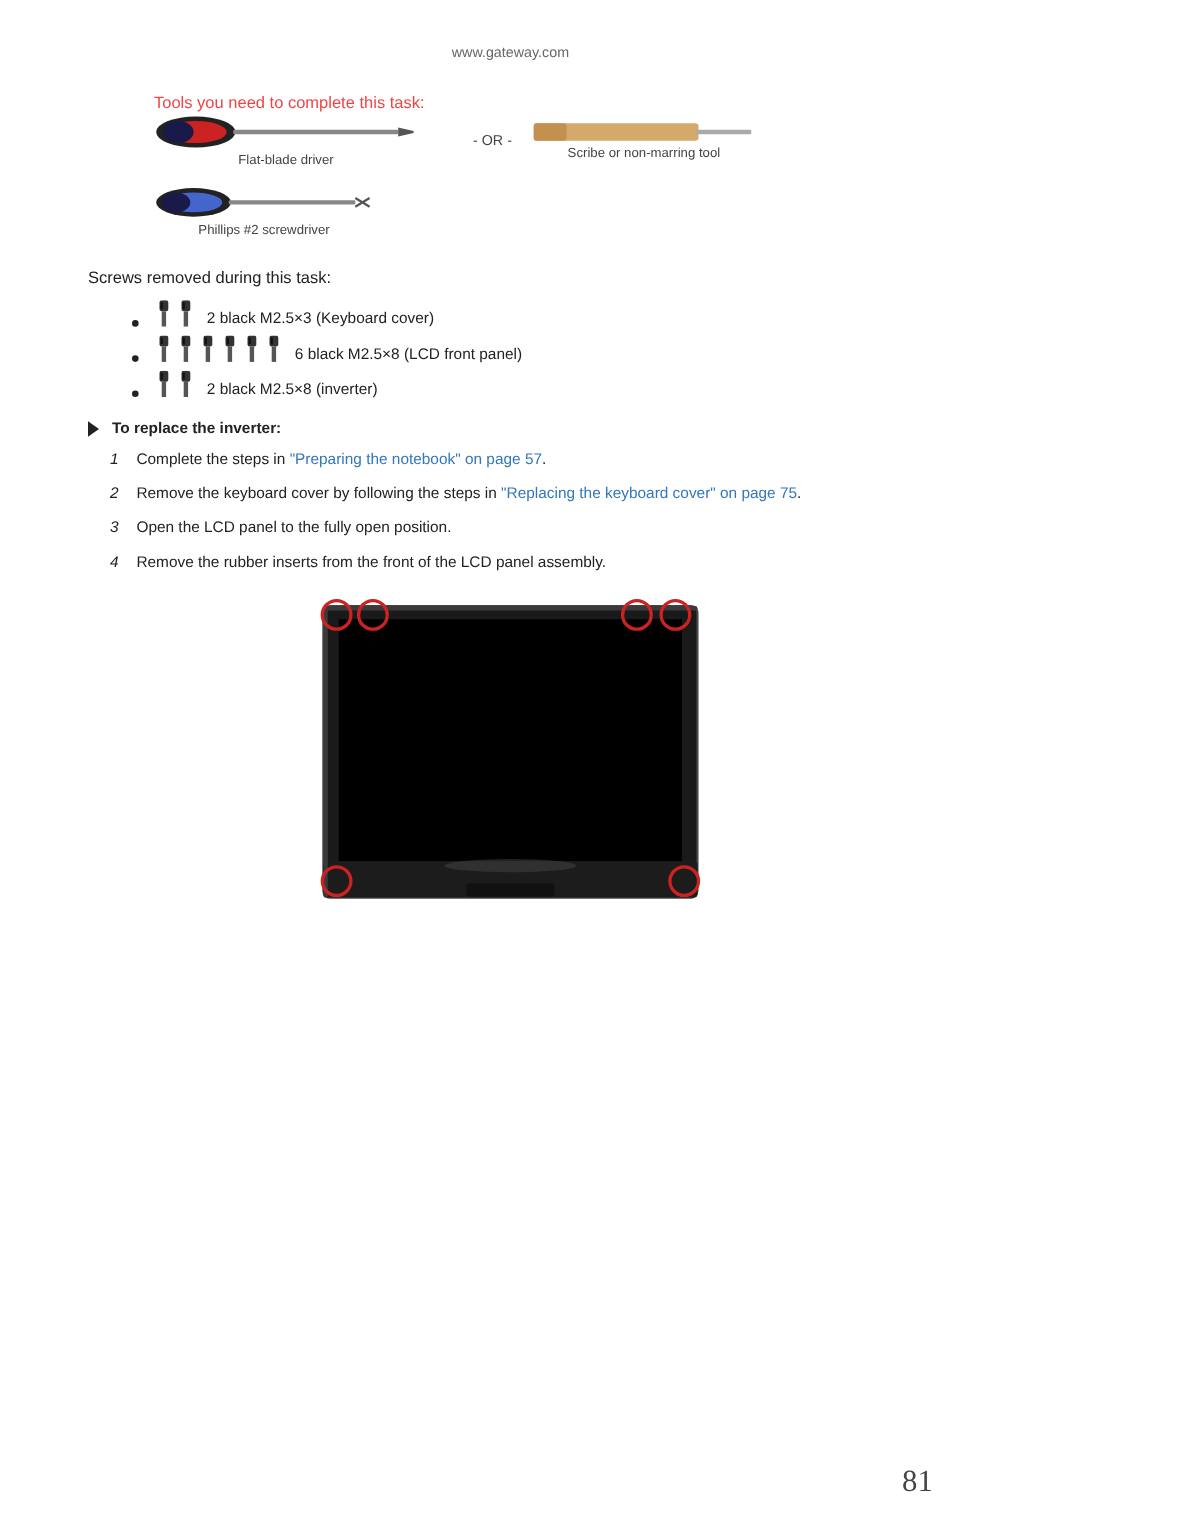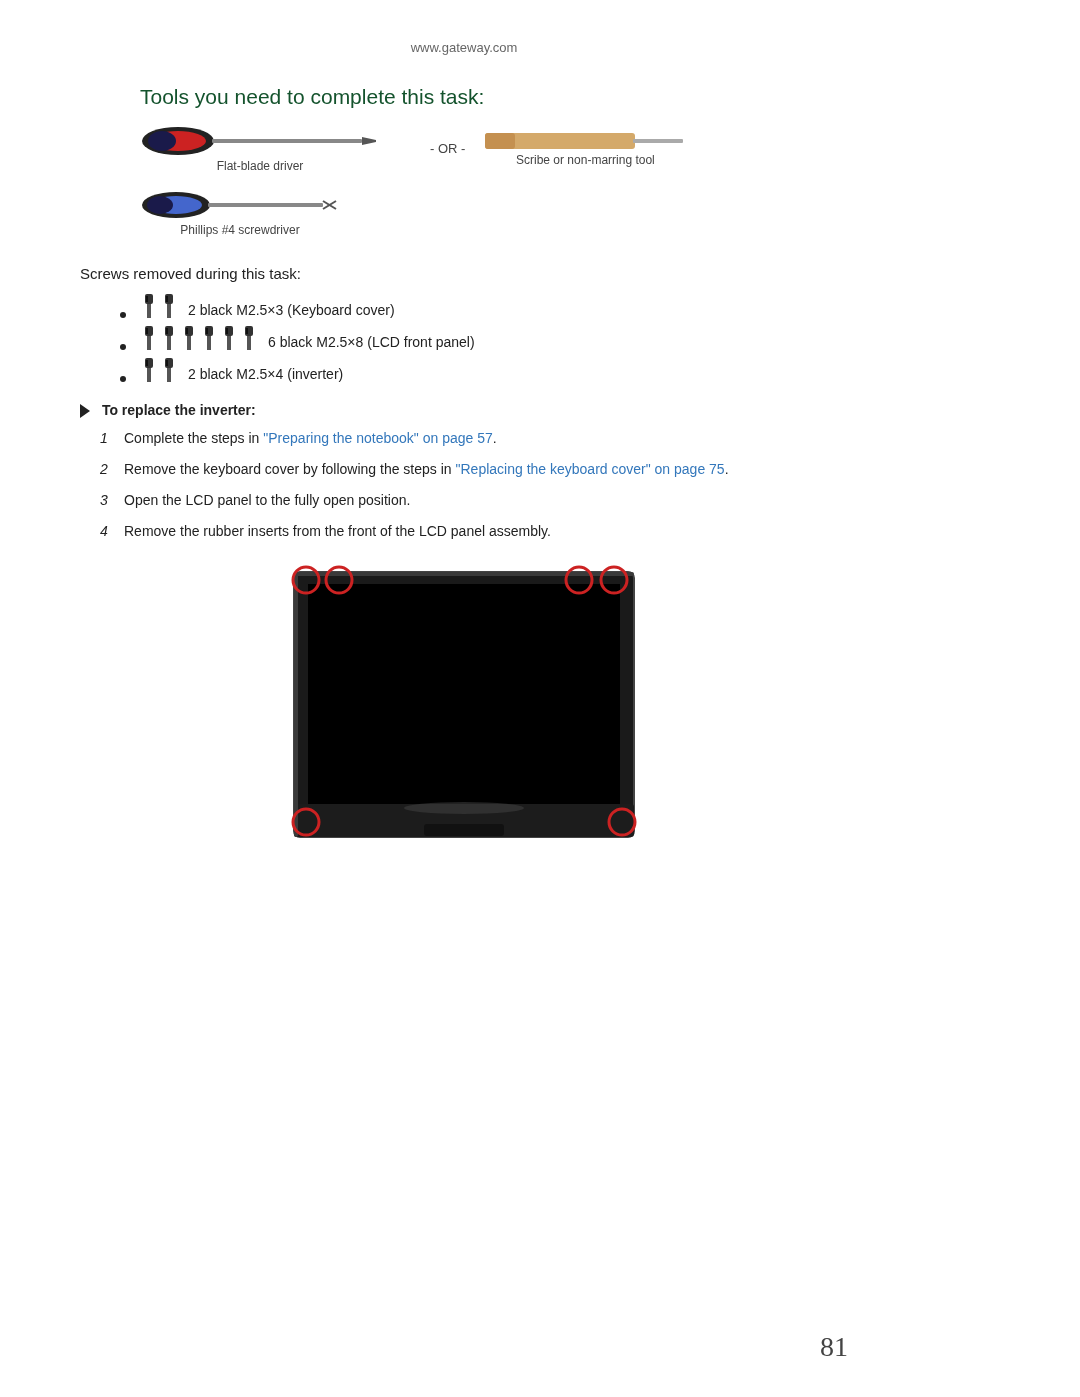--- a/index.html
+++ b/index.html
@@ -31,23 +31,22 @@
 
     .page-title {
       font-size: 42px;
       font-weight: normal;
       color: #555;
       margin-bottom: 30px;
       font-family: Georgia, serif;
     }
 
     .section-label {
-      font-size: 21px;
-      color: #14532d;
-      margin-bottom: 14px;
+      font-size: 15px;
+      color: #ef4444;
       font-family: Arial, sans-serif;
     }
 
     .tools-area {
       margin-left: 60px;
       margin-bottom: 28px;
     }
 
     .tool-row {
       display: flex;
@@ -258,21 +257,21 @@
 
           <ellipse cx="36" cy="18" rx="34" ry="13" fill="#222"></ellipse>
           <ellipse cx="36" cy="18" rx="26" ry="9" fill="#4466cc"></ellipse>
           <ellipse cx="20" cy="18" rx="13" ry="9" fill="#1a1a4a"></ellipse>
 
           <rect x="68" y="16" width="115" height="4" fill="#888" rx="1"></rect>
 
           <line x1="183" y1="14" x2="196" y2="22" stroke="#555" stroke-width="2"></line>
           <line x1="183" y1="22" x2="196" y2="14" stroke="#555" stroke-width="2"></line>
         </svg>
-        <span class="tool-label">Phillips #4 screwdriver</span>
+        <span class="tool-label">Phillips #2 screwdriver</span>
       </div>
     </div>
   </div>
 
   <div class="screws-section">
     <div class="screws-title">Screws removed during this task:</div>
     <ul class="bullet-list">
 
       <li>
         <span class="bullet-dot"></span>
@@ -335,21 +334,21 @@
               <rect x="5" y="0" width="8" height="10" rx="2" fill="#333"></rect>
               <rect x="7" y="10" width="4" height="14" fill="#555"></rect>
               <rect x="6" y="2" width="2" height="6" fill="#111"></rect>
             </svg>
           <svg class="screw-icon" viewBox="0 0 18 24">
               <rect x="5" y="0" width="8" height="10" rx="2" fill="#333"></rect>
               <rect x="7" y="10" width="4" height="14" fill="#555"></rect>
               <rect x="6" y="2" width="2" height="6" fill="#111"></rect>
             </svg>
         </span>
-        <span>2 black M2.5×4 (inverter)</span>
+        <span>2 black M2.5×8 (inverter)</span>
       </li>
     </ul>
   </div>
 
   <div class="steps-section">
     <div class="step-header">
       <span class="triangle-marker"></span>
       <span>To replace the inverter:</span>
     </div>
 

